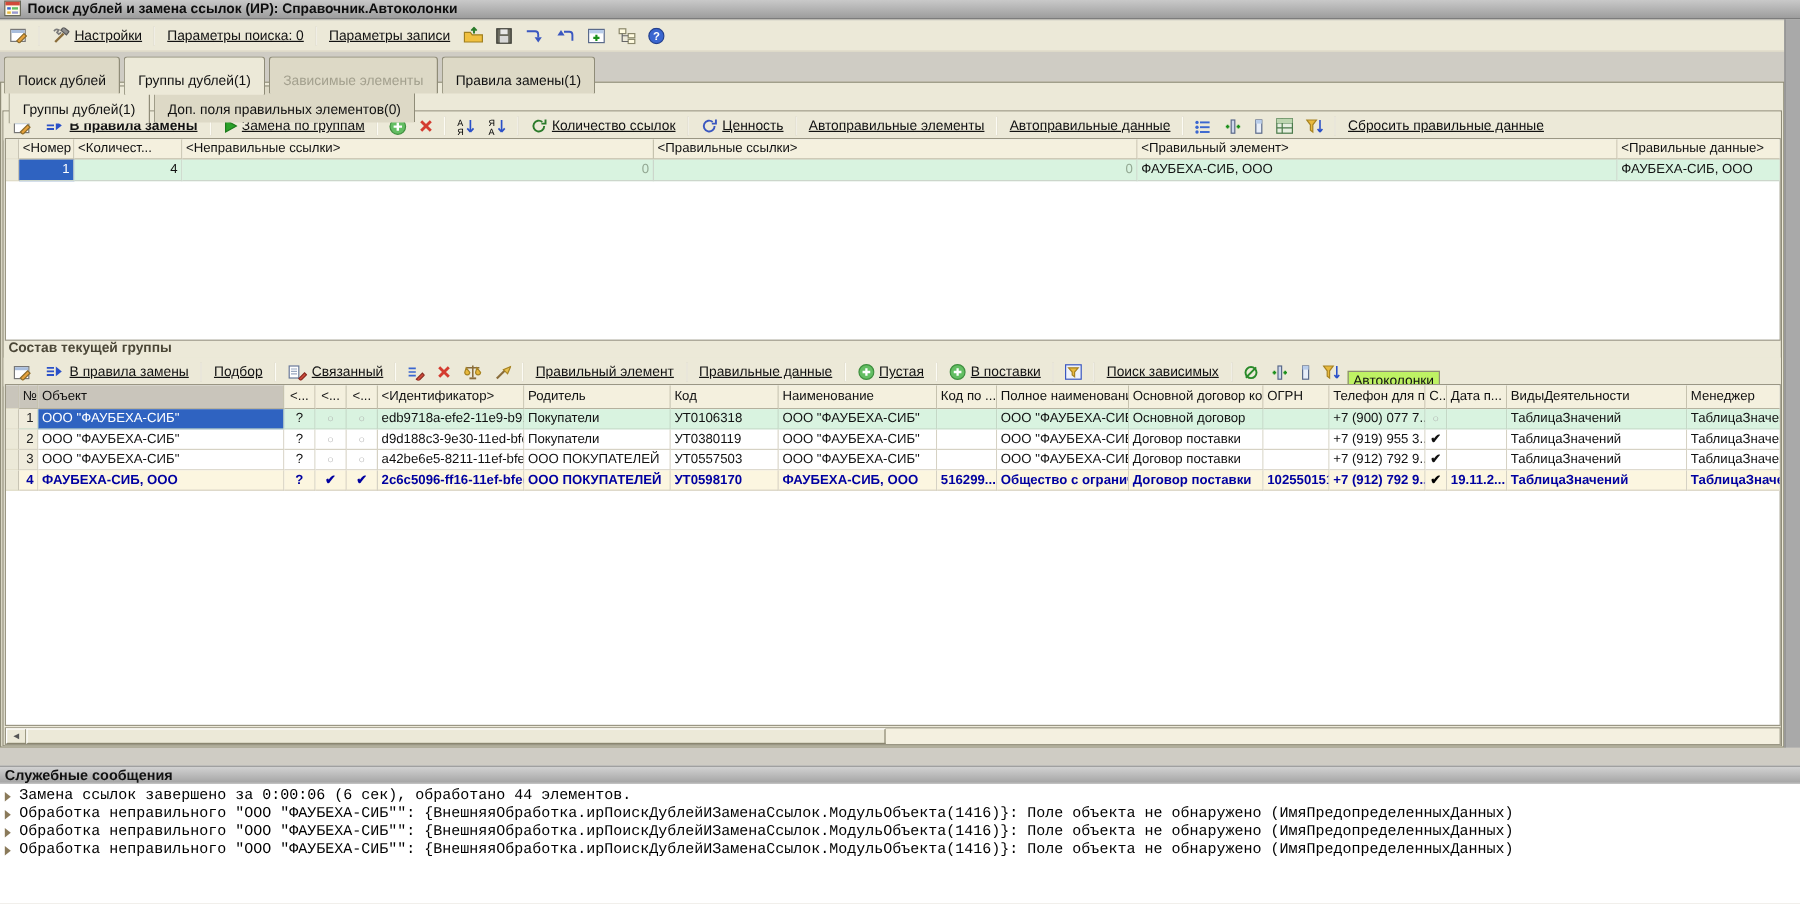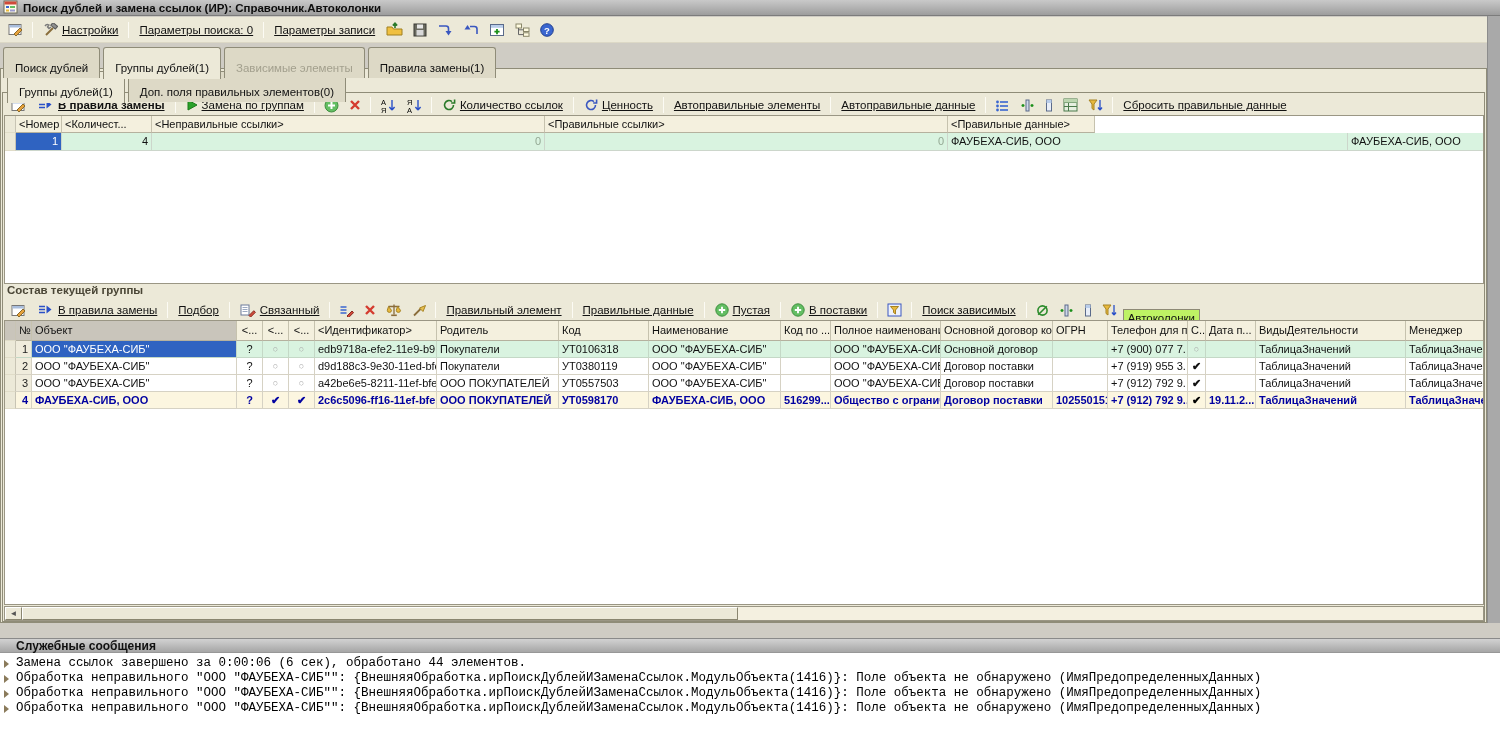--- a/index.html
+++ b/index.html
@@ -71,21 +71,21 @@
   
   .hscroll { position:absolute; top:513px; left:1px; width:1480px; height:15px; background:#f4f0e0; border:1px solid #9a9684; display:flex; }
   .harrow { width:17px; height:100%; background:#ece9d8; border:1px solid #fff; border-right-color:#8a8670; border-bottom-color:#8a8670;
     display:flex; align-items:center; justify-content:center; font-size:8px; color:#555; flex:0 0 auto; }
   .hthumb { width:716px; height:100%; background:#ece9d8; border:1px solid #fff; border-right-color:#8a8670; border-bottom-color:#8a8670; flex:0 0 auto; }
   .right-strip { position:absolute; top:16px; right:0; width:13px; height:607px; background:#a9a9a9; border-left:1px solid #8c8c8c; }
 
   
   .messages { position:absolute; top:638px; left:0; width:1500px; height:115px; background:#fff; }
   .msg-head { height:15px; background:linear-gradient(#d2d2d2,#a6a6a6); border-top:1px solid #8a8a8a; border-bottom:1px solid #979797;
-    font-size:12px; font-weight:bold; padding:0 16px; line-height:14px; }
+    font-size:12px; font-weight:bold; padding:0 4px; line-height:14px; }
   .msg-body { padding-top:3px; }
   .msg-line { font-family:"Liberation Mono","DejaVu Sans Mono",monospace; font-size:12.5px; line-height:15px;
     white-space:nowrap; padding-left:16px; position:relative; color:#000; }
   .msg-line .mk { position:absolute; left:4px; top:4px; width:0; height:0;
     border-left:5px solid #8a7a5a; border-top:4px solid transparent; border-bottom:4px solid transparent; }
 
   svg { display:block; flex:0 0 auto; }
 </style>
 </head>
 <body>
@@ -354,20 +354,21 @@
       </span>
     </div>
 
     <div class="table1">
       <div class="trow">
         <span class="marker" style="height:17px"></span>
         <span class="hc gc0">&lt;Номер гр...</span>
         <span class="hc gc1">&lt;Количест...</span>
         <span class="hc gc2">&lt;Неправильные ссылки&gt;</span>
         <span class="hc gc3">&lt;Правильные ссылки&gt;</span>
+        <span class="hc gc4">&lt;Правильный элемент&gt;</span>
         <span class="hc gc5">&lt;Правильные данные&gt;</span>
       </div>
       <div class="trow">
         <span class="marker" style="height:18px"></span>
         <span class="c gc0 selblue">1</span>
         <span class="c gc1 right">4</span>
         <span class="c gc2 zero">0</span>
         <span class="c gc3 zero">0</span>
         <span class="c gc4">ФАУБЕХА-СИБ, ООО</span>
         <span class="c gc5">ФАУБЕХА-СИБ, ООО</span>

